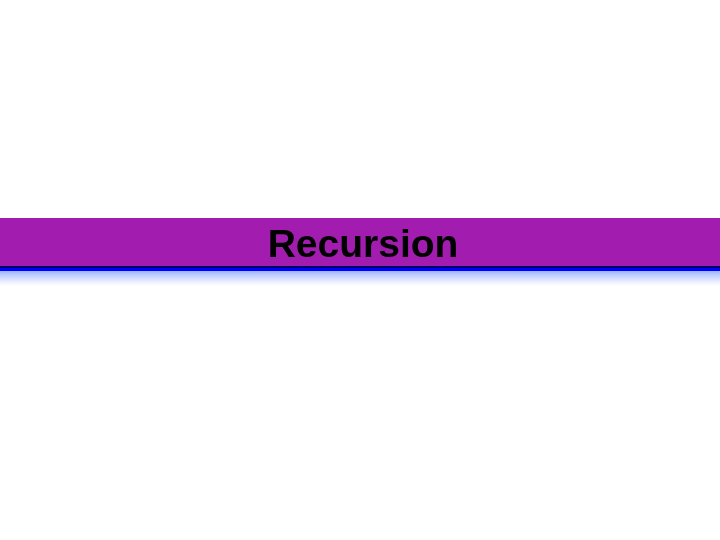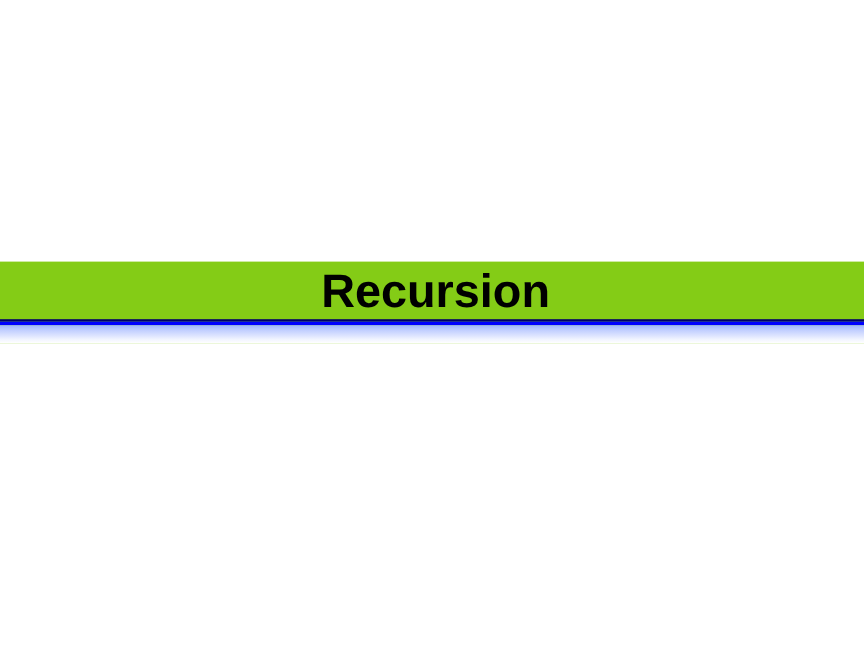--- a/index.html
+++ b/index.html
@@ -8,21 +8,21 @@
     background: #ffffff;
   }
   body {
     font-family: "Liberation Sans", sans-serif;
   }
 
   .slide {
     position: relative;
     width: 720px;
     height: 540px;
-    background: #84cc16;
+    background: #a21caf;
     overflow: hidden;
   }
 
   
   .title-area {
     position: absolute;
     left: 0;
     top: 218px;
     width: 720px;
     height: 48px;

